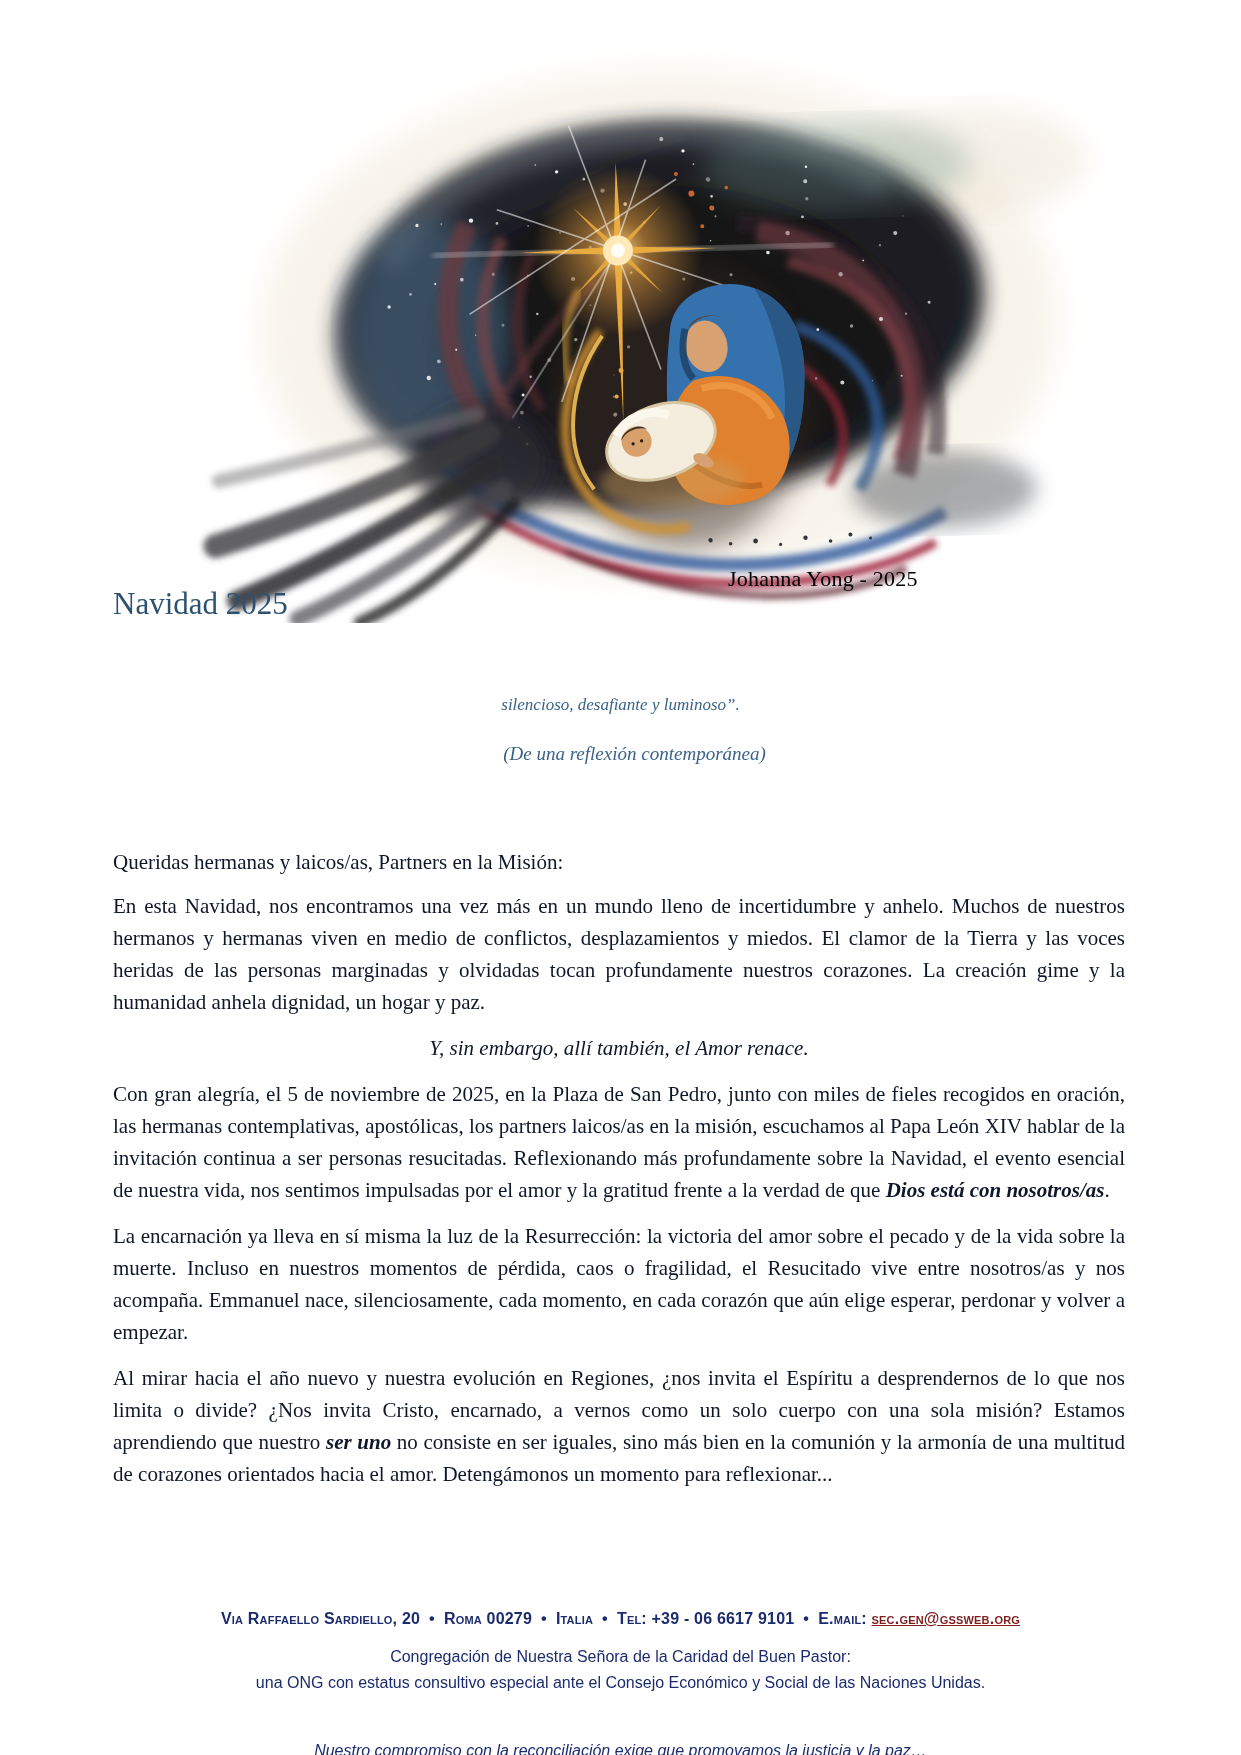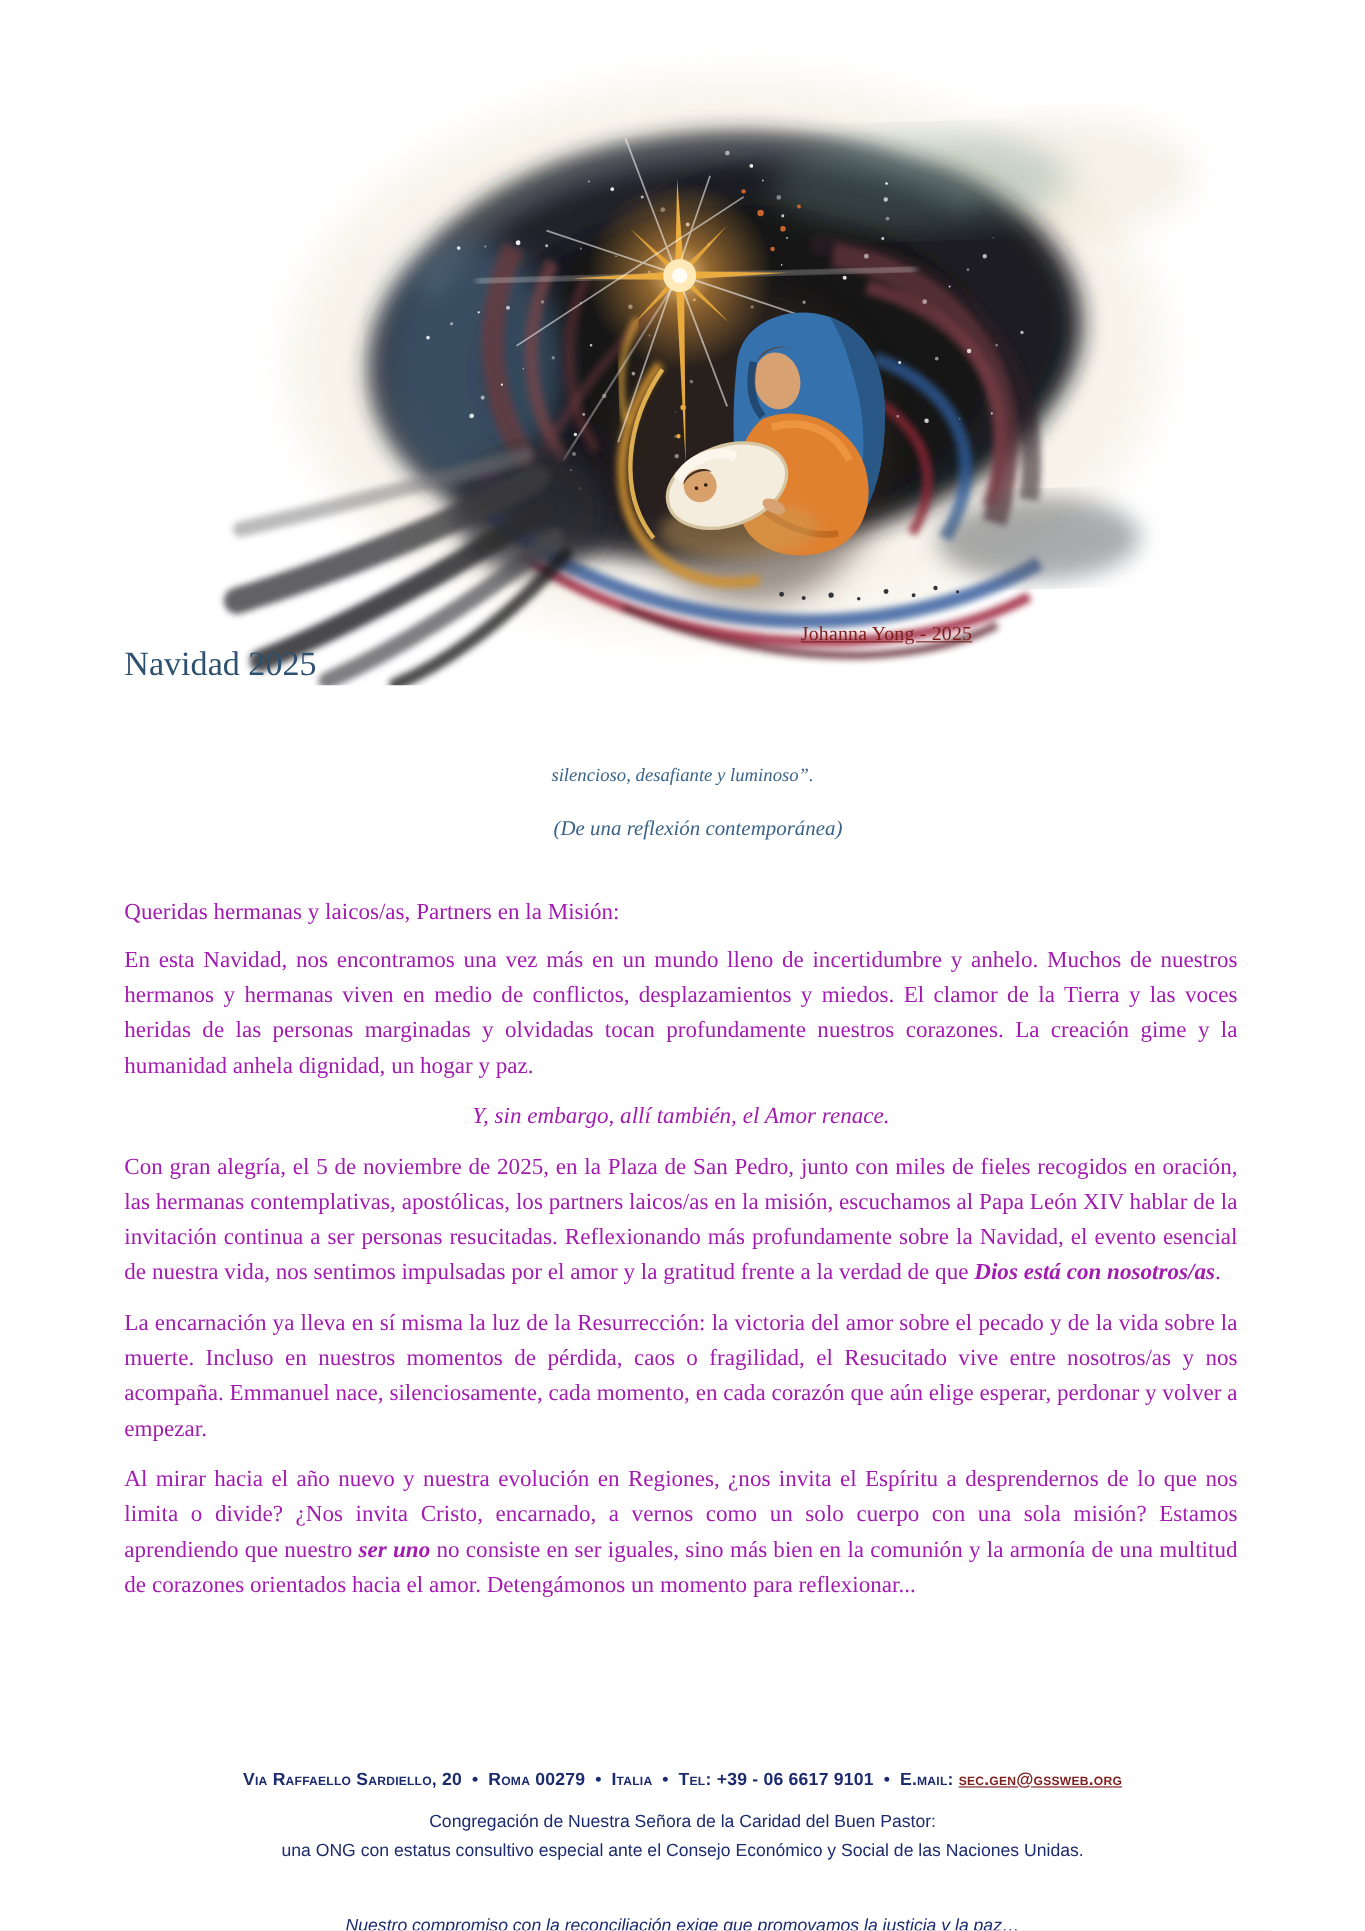--- a/index.html
+++ b/index.html
@@ -9,39 +9,39 @@
     margin:0 auto;
     background:#ffffff;
     overflow:hidden;
     font-family:"Liberation Serif", serif;
   }
   
   .artwork{position:absolute;left:140px;top:28px;width:960px;height:595px;}
   .artwork svg{width:100%;height:100%;display:block;}
   .artwork-caption{
     position:absolute;left:728px;top:566px;
-    font-size:18px;color:#7f1d1d;letter-spacing:.2px;text-decoration:underline;
+    font-size:22px;color:#000000;letter-spacing:.2px;
   }
   
   .doc-title{
     position:absolute;left:113px;top:586px;
     font-size:31px;color:#2d5170;
   }
   
   .quote-block{
     position:absolute;left:0;right:0;top:672px;
     text-align:center;color:#3a6389;font-style:italic;
   }
   .quote-line1{font-size:23px;line-height:30px;}
   .quote-line2{font-size:17px;line-height:30px;margin-top:18px;}
   .quote-attribution{font-size:19px;line-height:24px;margin-top:22px;padding-left:28px;}
   
   .letter{
-    position:absolute;left:113px;top:812px;width:1012px;
-    color:#a21caf;
+    position:absolute;left:113px;top:846px;width:1012px;
+    color:#0f172a;
   }
   .greeting{font-size:21px;line-height:32px;margin:0 0 12px 0;}
   .para{
     font-size:21px;line-height:32px;margin:0 0 14px 0;
     text-align:justify;
   }
   .para.center-line{
     text-align:center;font-weight:normal;font-style:italic;
     margin:2px 0 14px 0;
   }

